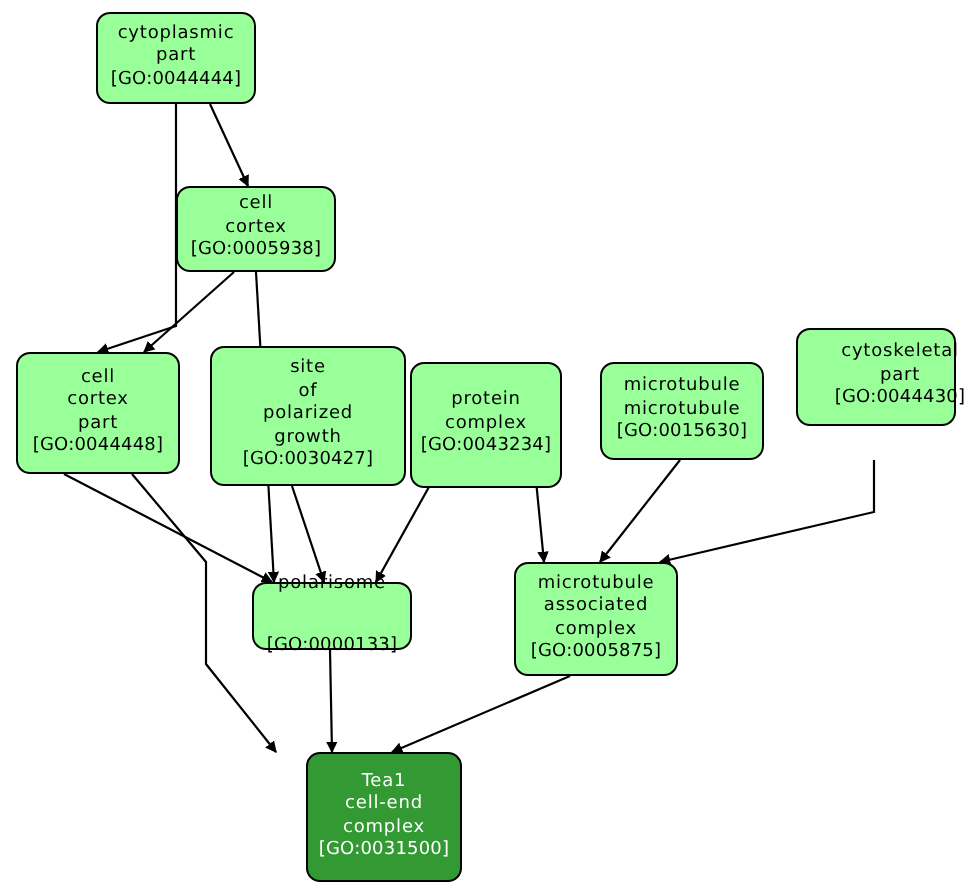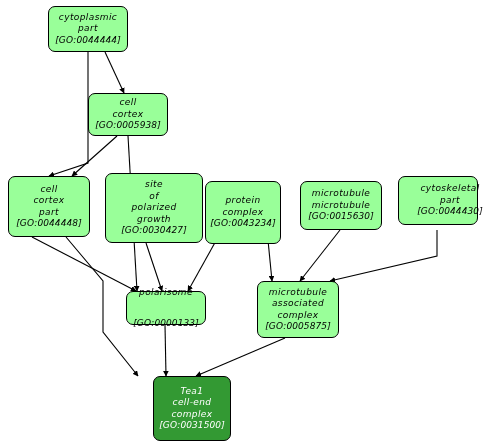--- a/index.html
+++ b/index.html
@@ -40,21 +40,20 @@
     z-index: 2;
   }
   .node.highlight {
     background: #339933;
     color: #ffffff;
     border-color: #000000;
   }
   .node .line {
     display: block;
     white-space: nowrap;
-    font-style: italic;
   }
   .node .goid {
     letter-spacing: 0.1px;
   }
 </style>
 </head>
 <body>
 
 <div id="canvas">
 
@@ -108,21 +107,21 @@
       <div class="node" style="left: 205px; top: 181px; width: 76px; height: 63px;">
         <span class="line">protein</span>
         <span class="line">complex</span>
         <span class="line goid">[GO:0043234]</span>
       </div>
       <div class="node" style="left: 300px; top: 181px; width: 82px; height: 49px;">
         <span class="line">microtubule</span>
         <span class="line">microtubule</span>
         <span class="line goid">[GO:0015630]</span>
       </div>
-      <div class="node" style="left: 398px; top: 176px; width: 80px; height: 49px; padding-left: 24px;">
+      <div class="node" style="left: 398px; top: 164px; width: 80px; height: 49px; padding-left: 24px;">
         <span class="line">cytoskeletal</span>
         <span class="line">part</span>
         <span class="line goid">[GO:0044430]</span>
       </div>
       <div class="node" style="left: 126px; top: 291px; width: 80px; height: 34px; gap: 20px;">
         <span class="line">polarisome</span>
         <span class="line goid">[GO:0000133]</span>
       </div>
       <div class="node" style="left: 257px; top: 281px; width: 82px; height: 57px;">
         <span class="line">microtubule</span>

